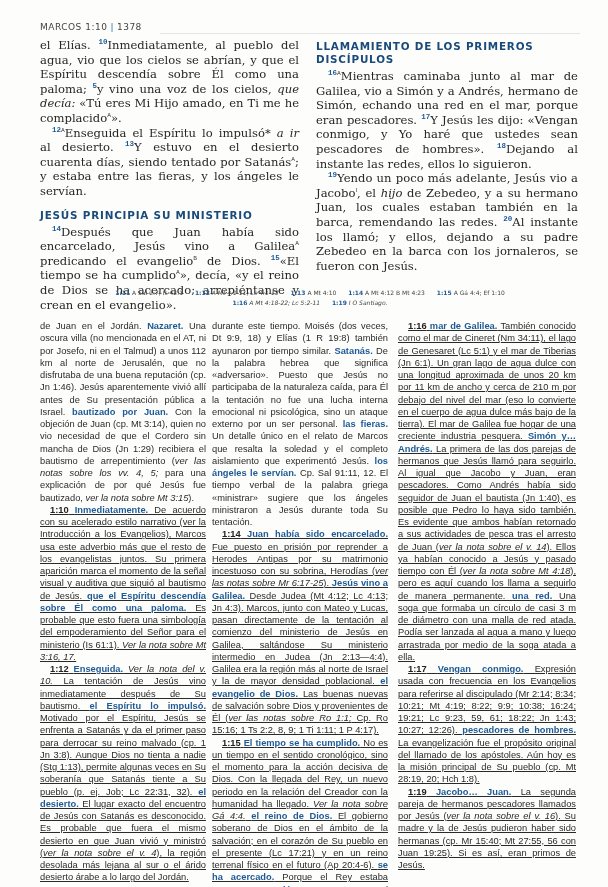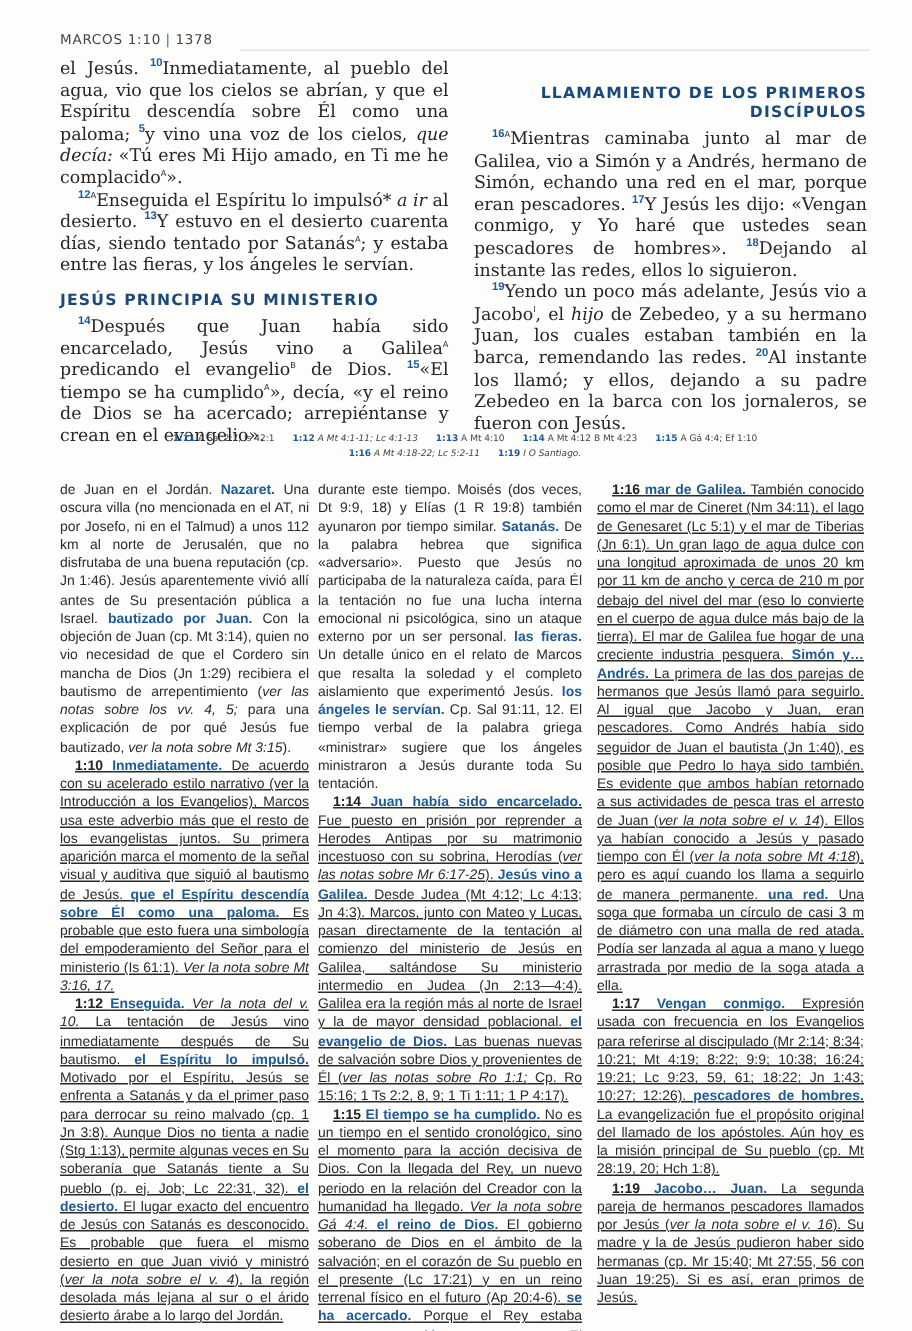--- a/index.html
+++ b/index.html
@@ -7,24 +7,24 @@
   .page { position:absolute; left:0; top:0; width:608px; height:887px; }
   .running-head { position:absolute; left:40px; top:22px; font-family:"DejaVu Sans", sans-serif; font-size:9px; letter-spacing:0.5px; color:#444; }
   .running-head .sep { color:#2a6fb0; margin:0 3px; }
   .head-rule { position:absolute; left:160px; top:33px; width:420px; height:1px; background:#e4e4e4; }
 
   .bible { position:absolute; top:38px; font-family:"DejaVu Serif", serif; font-size:11.6px; line-height:14.6px; color:#262626; }
   .bible.left { left:40px; width:259px; }
   .bible.right { left:316px; width:262px; }
   .bible p { margin:0; text-align:justify; }
   .bible p.indent { text-indent:12px; }
-  .vn { color:#1e5a96; font-family:Liberation Sans, sans-serif; font-size:7.5px; vertical-align:super; line-height:0; font-weight:bold; }
+  .vn { color:#1e5a96; font-family:Liberation Mono, monospace; font-size:7.5px; vertical-align:super; line-height:0; font-weight:bold; }
   .fn { font-family:"DejaVu Sans", sans-serif; font-size:5.5px; vertical-align:super; line-height:0; color:#333; }
   .section-title { font-family:"DejaVu Sans", sans-serif; font-weight:bold; color:#1a4a7a; font-size:10.4px; letter-spacing:0.8px; line-height:13px; margin:10px 0 3px 0; }
-  .right .section-title { margin-top:18px;text-align:right; }
+  .right .section-title { margin-top:2px; }
 
   .xrefs { position:absolute; left:100px; top:288px; width:420px; text-align:center; font-family:"DejaVu Sans", sans-serif; font-size:6px; line-height:10px; color:#444; }
   .xrefs .ref { color:#1e5a96; font-weight:bold; }
   .xrefs .item { margin:0 5px; white-space:nowrap; }
 
   .notes { position:absolute; top:320px; font-family:"Liberation Sans", sans-serif; font-size:9.3px; line-height:12.25px; color:#2a2a2a; }
   .notes.c1 { left:40px; width:166px; }
   .notes.c2 { left:212px; width:176px; }
   .notes.c3 { left:398px; width:178px; }
   .notes p { margin:0; text-align:justify; }
@@ -38,21 +38,21 @@
 
 <div class="page">
 
   <div class="running-head">
     <span>MARCOS 1:10</span><span class="sep">|</span><span>1378</span>
   </div>
   <div class="head-rule"></div>
 
   <div class="bible left">
     <p>
-      <span>el Jesús. </span><span class="vn">10</span><span>Inmediatamente, al pueblo del agua, vio que los cielos se abrían, y que el Espíritu descendía sobre Él como una paloma; </span><span class="vn">5</span><span>y vino una voz de los cielos, </span><em>que decía:</em><span> «Tú eres Mi Hijo amado, en Ti me he complacido</span><span class="fn">A</span><span>».</span>
+      <span>el Elías. </span><span class="vn">10</span><span>Inmediatamente, al pueblo del agua, vio que los cielos se abrían, y que el Espíritu descendía sobre Él como una paloma; </span><span class="vn">5</span><span>y vino una voz de los cielos, </span><em>que decía:</em><span> «Tú eres Mi Hijo amado, en Ti me he complacido</span><span class="fn">A</span><span>».</span>
     </p>
     <p class="indent">
       <span class="vn">12</span><span class="fn">A</span><span>Enseguida el Espíritu lo impulsó* </span><em>a ir</em><span> al desierto. </span><span class="vn">13</span><span>Y estuvo en el desierto cuarenta días, siendo tentado por Satanás</span><span class="fn">A</span><span>; y estaba entre las fieras, y los ángeles le servían.</span>
     </p>
     <div class="section-title">JESÚS PRINCIPIA SU MINISTERIO</div>
     <p class="indent">
       <span class="vn">14</span><span>Después que Juan había sido encarcelado, Jesús vino a Galilea</span><span class="fn">A</span><span> predicando el evangelio</span><span class="fn">B</span><span> de Dios. </span><span class="vn">15</span><span>«El tiempo se ha cumplido</span><span class="fn">A</span><span>», decía, «y el reino de Dios se ha acercado; arrepiéntanse y crean en el evangelio».</span>
     </p>
   </div>
 

